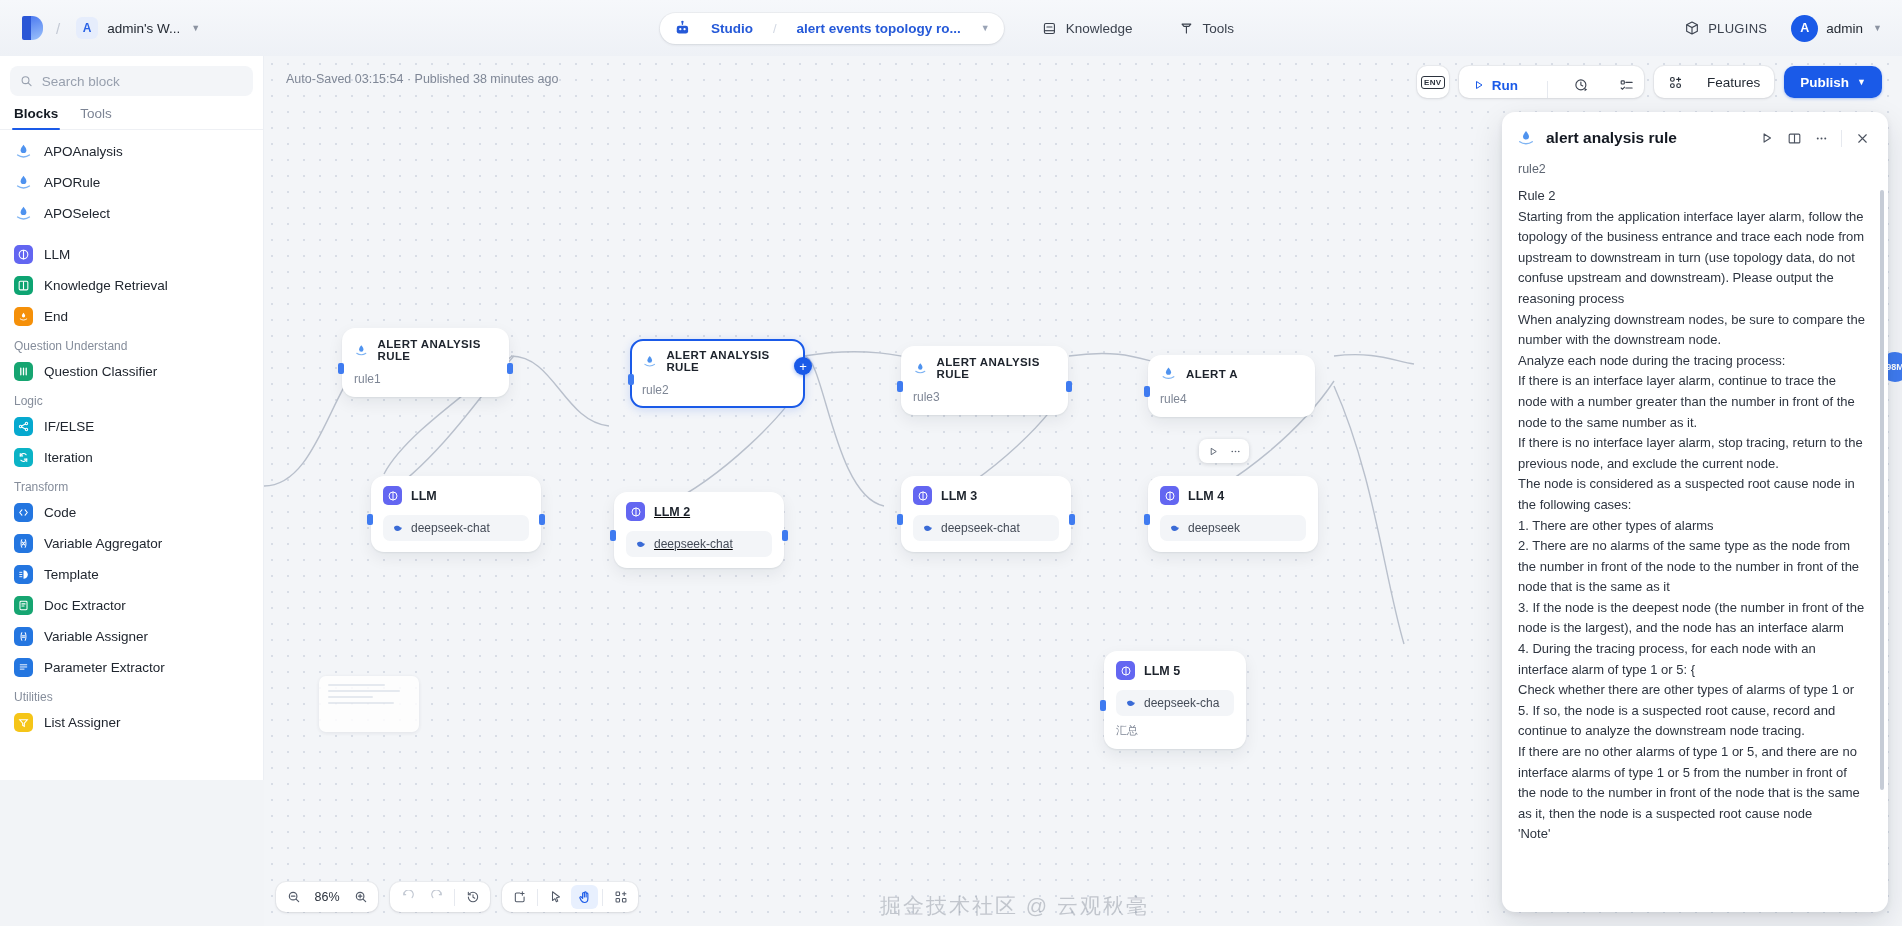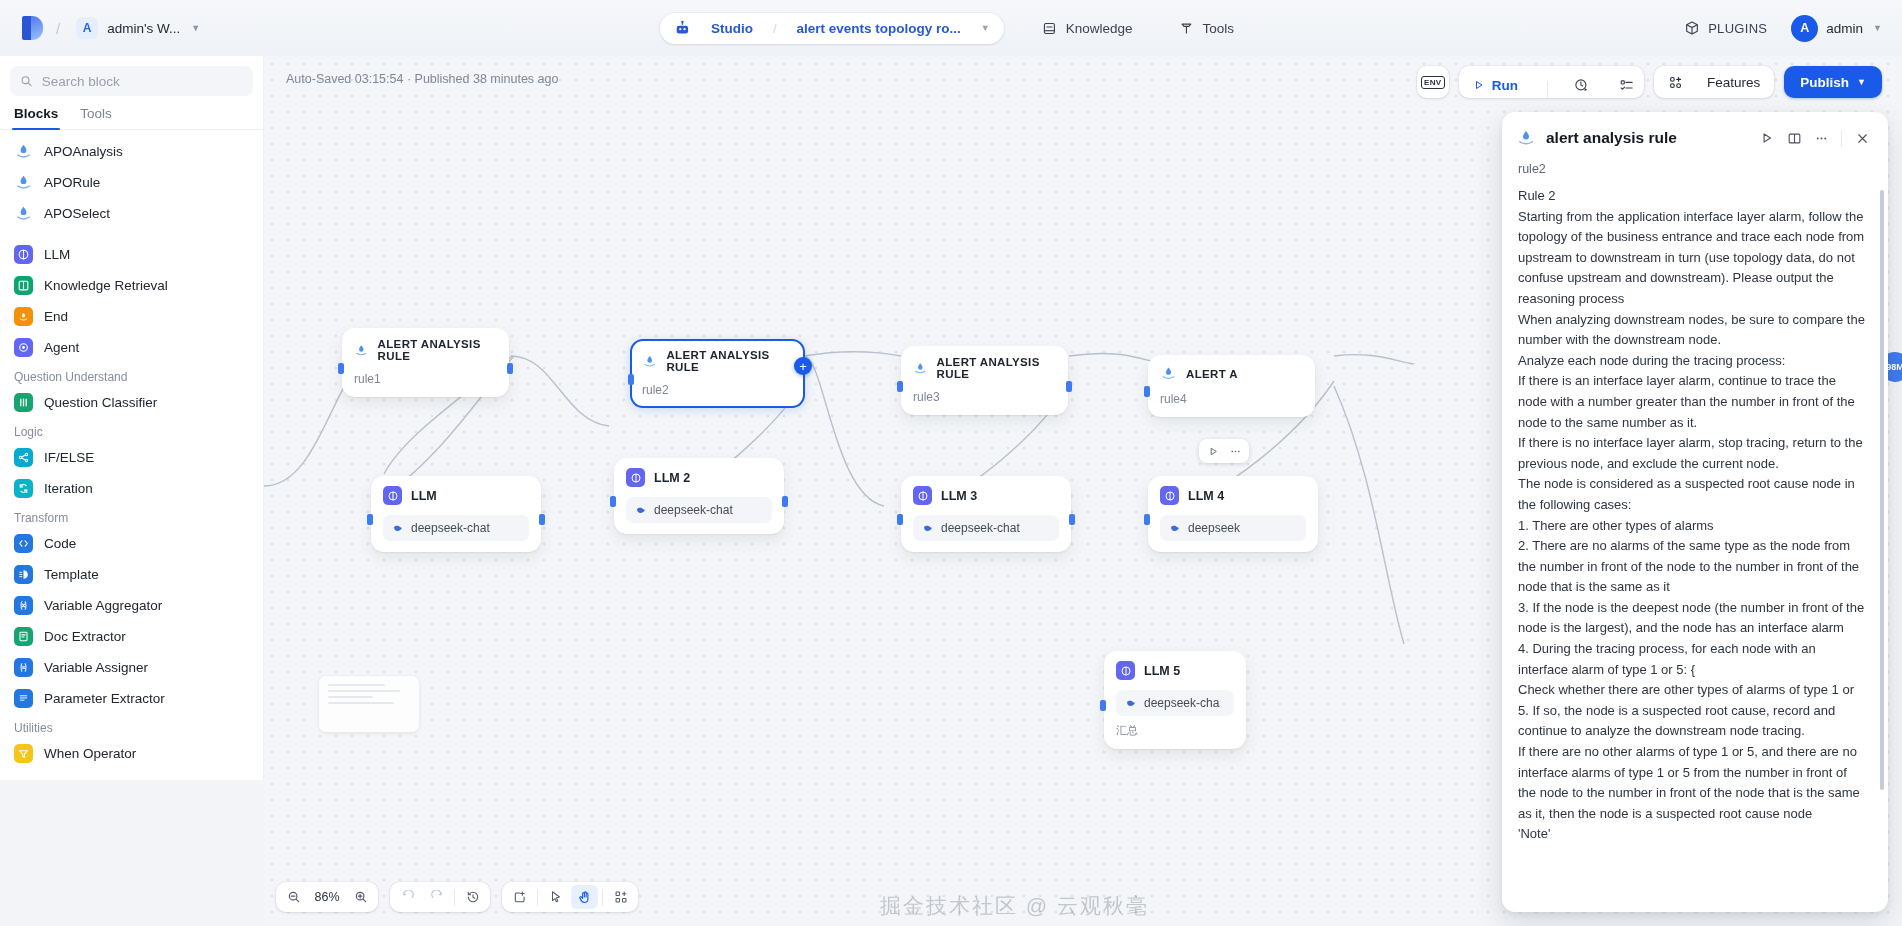--- a/index.html
+++ b/index.html
@@ -412,29 +412,20 @@
       </div>
       <div class="block-item">
         <span class="bicon" style="background:#f59009">
           <svg width="13" height="13" viewBox="0 0 24 24">
               <path d="M12 5c2 2.6 3 4.2 3 5.7a3 3 0 11-6 0C9 9.2 10 7.6 12 5z" fill="#fff"></path>
               <path d="M6 16.5c1.8 1.3 3.8 2 6 2s4.2-.7 6-2" fill="none" stroke="#fff" stroke-width="1.6" stroke-linecap="round"></path>
             </svg>
         </span>
         <span class="bname">End</span>
       </div>
-      <div class="block-item">
-        <span class="bicon" style="background:#6366f1">
-          <svg width="13" height="13" viewBox="0 0 24 24" fill="none" stroke="#fff" stroke-width="2">
-              <circle cx="12" cy="12" r="7"></circle>
-              <circle cx="12" cy="12" r="2.6" fill="#fff" stroke="none"></circle>
-            </svg>
-        </span>
-        <span class="bname">Agent</span>
-      </div>
 
       <div class="group-label">Question Understand</div>
       <div class="block-item">
         <span class="bicon" style="background:#16a571">
           <svg width="13" height="13" viewBox="0 0 24 24" fill="none" stroke="#fff" stroke-width="2.4" stroke-linecap="round">
               <path d="M7 6v12M12 6v12M17 6v12"></path>
             </svg>
         </span>
         <span class="bname">Question Classifier</span>
       </div>
@@ -465,35 +456,35 @@
       <div class="block-item">
         <span class="bicon" style="background:#2476e0">
           <svg width="13" height="13" viewBox="0 0 24 24" fill="none" stroke="#fff" stroke-width="2" stroke-linecap="round" stroke-linejoin="round">
               <path d="M9 7l-4 5 4 5M15 7l4 5-4 5"></path>
             </svg>
         </span>
         <span class="bname">Code</span>
       </div>
       <div class="block-item">
         <span class="bicon" style="background:#2476e0">
+          <svg width="13" height="13" viewBox="0 0 24 24" fill="none" stroke="#fff" stroke-width="1.9" stroke-linecap="round">
+              <path d="M9 5c-2 2-2 12 0 14M15 5c2 2 2 12 0 14"></path>
+              <path d="M10 9.5l4 5M14 9.5l-4 5"></path>
+            </svg>
+        </span>
+        <span class="bname">Variable Aggregator</span>
+      </div>
+      <div class="block-item">
+        <span class="bicon" style="background:#2476e0">
           <svg width="13" height="13" viewBox="0 0 24 24">
               <path d="M12 4a8 8 0 010 16z" fill="#fff"></path>
               <path d="M5 8h4M5 12h4M5 16h4" stroke="#fff" stroke-width="1.7" stroke-linecap="round"></path>
             </svg>
         </span>
         <span class="bname">Template</span>
-      </div>
-      <div class="block-item">
-        <span class="bicon" style="background:#2476e0">
-          <svg width="13" height="13" viewBox="0 0 24 24" fill="none" stroke="#fff" stroke-width="1.9" stroke-linecap="round">
-              <path d="M9 5c-2 2-2 12 0 14M15 5c2 2 2 12 0 14"></path>
-              <path d="M10 9.5l4 5M14 9.5l-4 5"></path>
-            </svg>
-        </span>
-        <span class="bname">Variable Aggregator</span>
       </div>
       <div class="block-item">
         <span class="bicon" style="background:#16a571">
           <svg width="13" height="13" viewBox="0 0 24 24" fill="none" stroke="#fff" stroke-width="1.9">
               <rect x="5.5" y="4" width="13" height="16" rx="1.8"></rect>
               <path d="M9 9h6M9 13h4" stroke-linecap="round"></path>
             </svg>
         </span>
         <span class="bname">Doc Extractor</span>
       </div>
@@ -515,21 +506,21 @@
         <span class="bname">Parameter Extractor</span>
       </div>
 
       <div class="group-label">Utilities</div>
       <div class="block-item">
         <span class="bicon" style="background:#f5c518">
           <svg width="13" height="13" viewBox="0 0 24 24" fill="none" stroke="#fff" stroke-width="2" stroke-linecap="round">
               <path d="M5 7h14l-5.5 6.2V19l-3-1.6v-4.2L5 7z"></path>
             </svg>
         </span>
-        <span class="bname">When Operator</span>
+        <span class="bname">List Assigner</span>
       </div>
     </div>
   </div>
 
   <div class="canvas">
 
     <div class="canvas-status">Auto-Saved 03:15:54 · Published 38 minutes ago</div>
 
     <svg class="edge">
       <g fill="none" stroke="#b9c0cc" stroke-width="1.4">
@@ -627,21 +618,21 @@
         <span class="node-title mixed">LLM</span>
       </div>
       <div class="node-sub chip">
         <svg width="12" height="12" viewBox="0 0 24 24">
             <path d="M4 10c4-4 9-3 12 0 2 2 4 1 4 1-1 4-5 7-9 7-4 0-7-3-7-8z" fill="#3a6bd6"></path>
           </svg>
         <span>deepseek-chat</span>
       </div>
     </div>
 
-    <div class="node" style="left:350px; top:402px; width:170px;">
+    <div class="node" style="left:350px; top:436px; width:170px;text-decoration:underline;">
       <span class="port l"></span>
       <span class="port r"></span>
       <div class="node-head">
         <span class="bicon" style="background:#6366f1">
           <svg width="12" height="12" viewBox="0 0 24 24" fill="none" stroke="#fff" stroke-width="2">
               <circle cx="12" cy="12" r="8"></circle>
               <path d="M12 4v16" stroke-linecap="round"></path>
             </svg>
         </span>
         <span class="node-title mixed">LLM 2</span>

